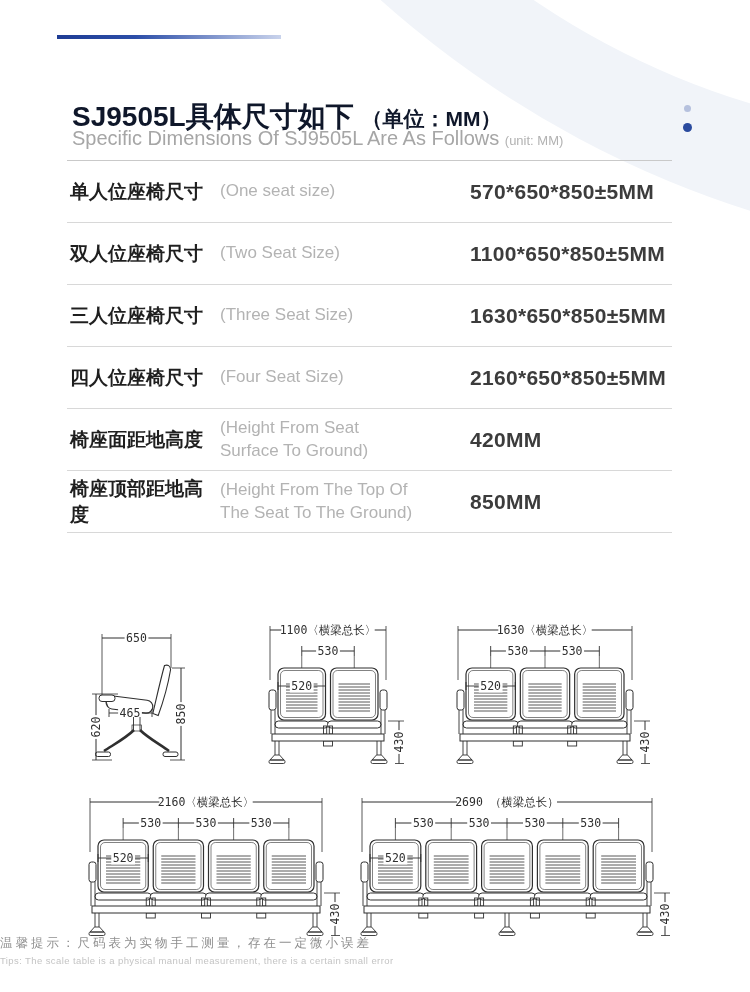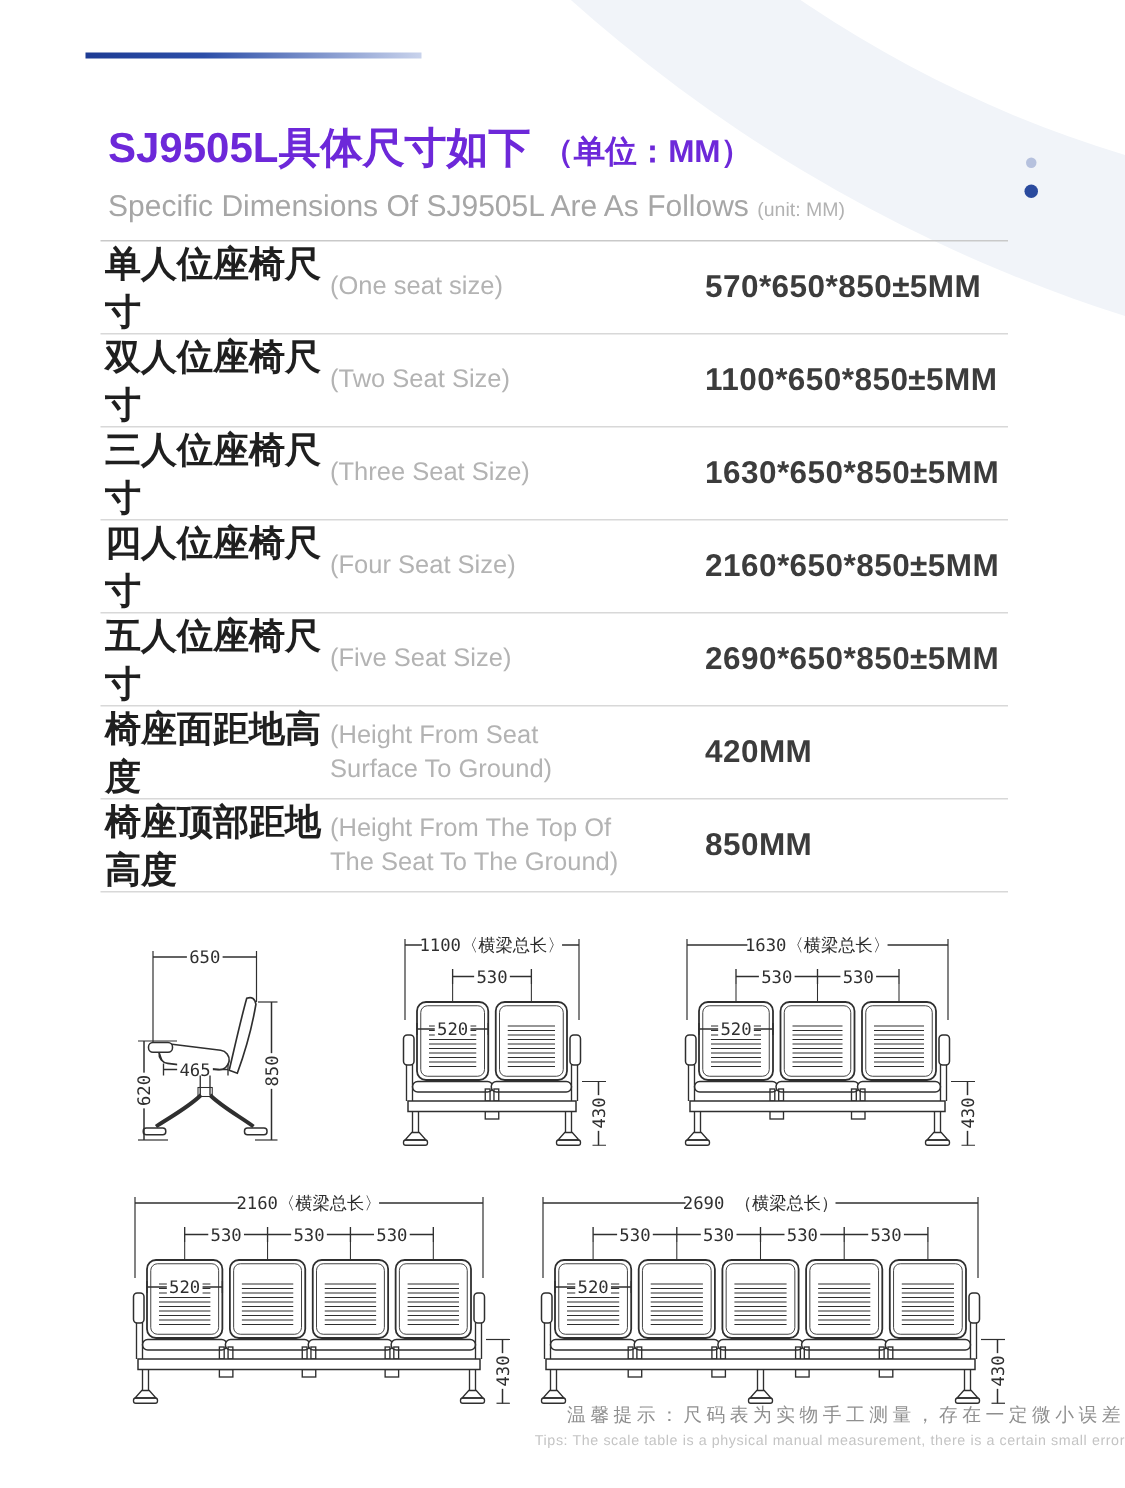--- a/index.html
+++ b/index.html
@@ -7,37 +7,37 @@
   .page{position:relative;width:750px;height:992px;background:#fff;overflow:hidden;}
   .decor{position:absolute;border-radius:50%;}
   .ring-outer{left:43px;top:-1768px;width:2026px;height:2026px;background:#f1f4f9;}
   .ring-inner{left:189px;top:-1441px;width:1578px;height:1578px;background:#ffffff;}
   .content{position:absolute;left:0;top:0;width:750px;height:992px;z-index:2;}
   .accent-line{position:absolute;left:57px;top:35px;width:224px;height:4px;
     background:linear-gradient(90deg,#1e3c94 0%,#2c4ea8 35%,#c9d3ec 100%);}
   .dot{position:absolute;border-radius:50%;}
   .dot-light{left:684px;top:105px;width:7px;height:7px;background:#b6c1de;}
   .dot-dark{left:683px;top:123px;width:9px;height:9px;background:#2a4a9e;}
-  .title{position:absolute;left:72px;top:80px;font-size:28px;font-weight:700;color:#6d28d9;white-space:nowrap;}
+  .title{position:absolute;left:72px;top:98px;font-size:28px;font-weight:700;color:#0f172a;white-space:nowrap;}
   .title .unit{font-size:21px;font-weight:700;}
   .subtitle{position:absolute;left:72px;top:127px;font-size:20px;color:#a6a6a6;white-space:nowrap;}
   .subtitle .unit{font-size:13px;color:#b2b2b2;}
   .spec-table{position:absolute;left:67px;top:160px;width:605px;border-top:1px solid #c9c9c9;}
   .spec-row{height:61px;border-bottom:1px solid #d8d8d8;display:flex;align-items:center;}
-  .spec-row .cn{width:150px;padding-left:3px;font-size:24px;font-weight:700;color:#1f1f1f;flex:none;}
+  .spec-row .cn{width:150px;padding-left:3px;font-size:19px;font-weight:700;color:#1f1f1f;flex:none;}
   .spec-row .en{width:250px;font-size:17px;color:#b3b3b3;white-space:pre-line;line-height:1.35;flex:none;}
   .spec-row .val{font-size:21px;color:#3c3c3c;letter-spacing:.3px;font-weight:bold;}
   .diagram{position:absolute;}
   .d-side{left:82px;top:630px;width:112px;height:140px;}
   .d-bench2{left:265px;top:622px;width:150px;height:150px;}
   .d-bench3{left:453px;top:622px;width:208px;height:150px;}
   .d-bench4{left:85px;top:794px;width:266px;height:152px;}
   .d-bench5{left:357px;top:794px;width:324px;height:152px;}
   svg text{font-family:"DejaVu Sans Mono","DejaVu Sans",monospace;fill:#2f2f2f;}
-  .footer{position:absolute;left:0;top:935px;width:750px;text-align:right;}
+  .footer{position:absolute;left:0;top:935px;width:750px;text-align:left;}
   .tip-cn{font-size:12.5px;color:#8f8f8f;letter-spacing:3px;}
   .tip-en{margin-top:3px;font-size:9.5px;color:#c4c4c4;letter-spacing:.4px;}
 </style>
 </head>
 <body>
 
 <div class="page">
   <div class="decor ring-outer"></div>
   <div class="decor ring-inner"></div>
 
@@ -62,25 +62,20 @@
         </div>
         <div class="spec-row">
           <div class="cn">三人位座椅尺寸</div>
           <div class="en">(Three Seat Size)</div>
           <div class="val">1630*650*850±5MM</div>
         </div>
         <div class="spec-row">
           <div class="cn">四人位座椅尺寸</div>
           <div class="en">(Four Seat Size)</div>
           <div class="val">2160*650*850±5MM</div>
-        </div>
-        <div class="spec-row">
-          <div class="cn">五人位座椅尺寸</div>
-          <div class="en">(Five Seat Size)</div>
-          <div class="val">2690*650*850±5MM</div>
         </div>
         <div class="spec-row">
           <div class="cn">椅座面距地高度</div>
           <div class="en">(Height From Seat
 Surface To Ground)</div>
           <div class="val">420MM</div>
         </div>
         <div class="spec-row">
           <div class="cn">椅座顶部距地高度</div>
           <div class="en">(Height From The Top Of

